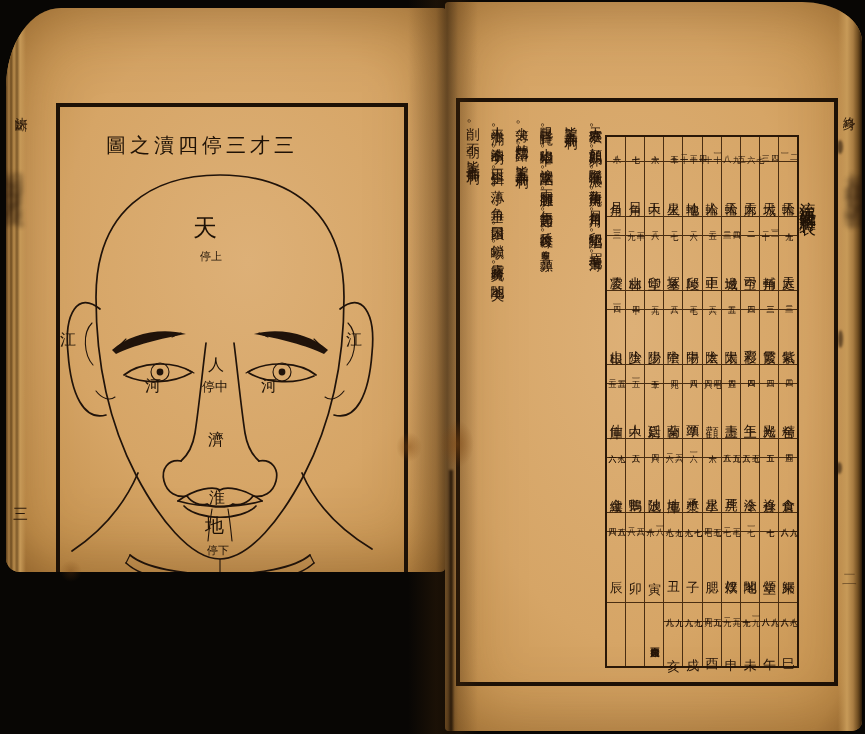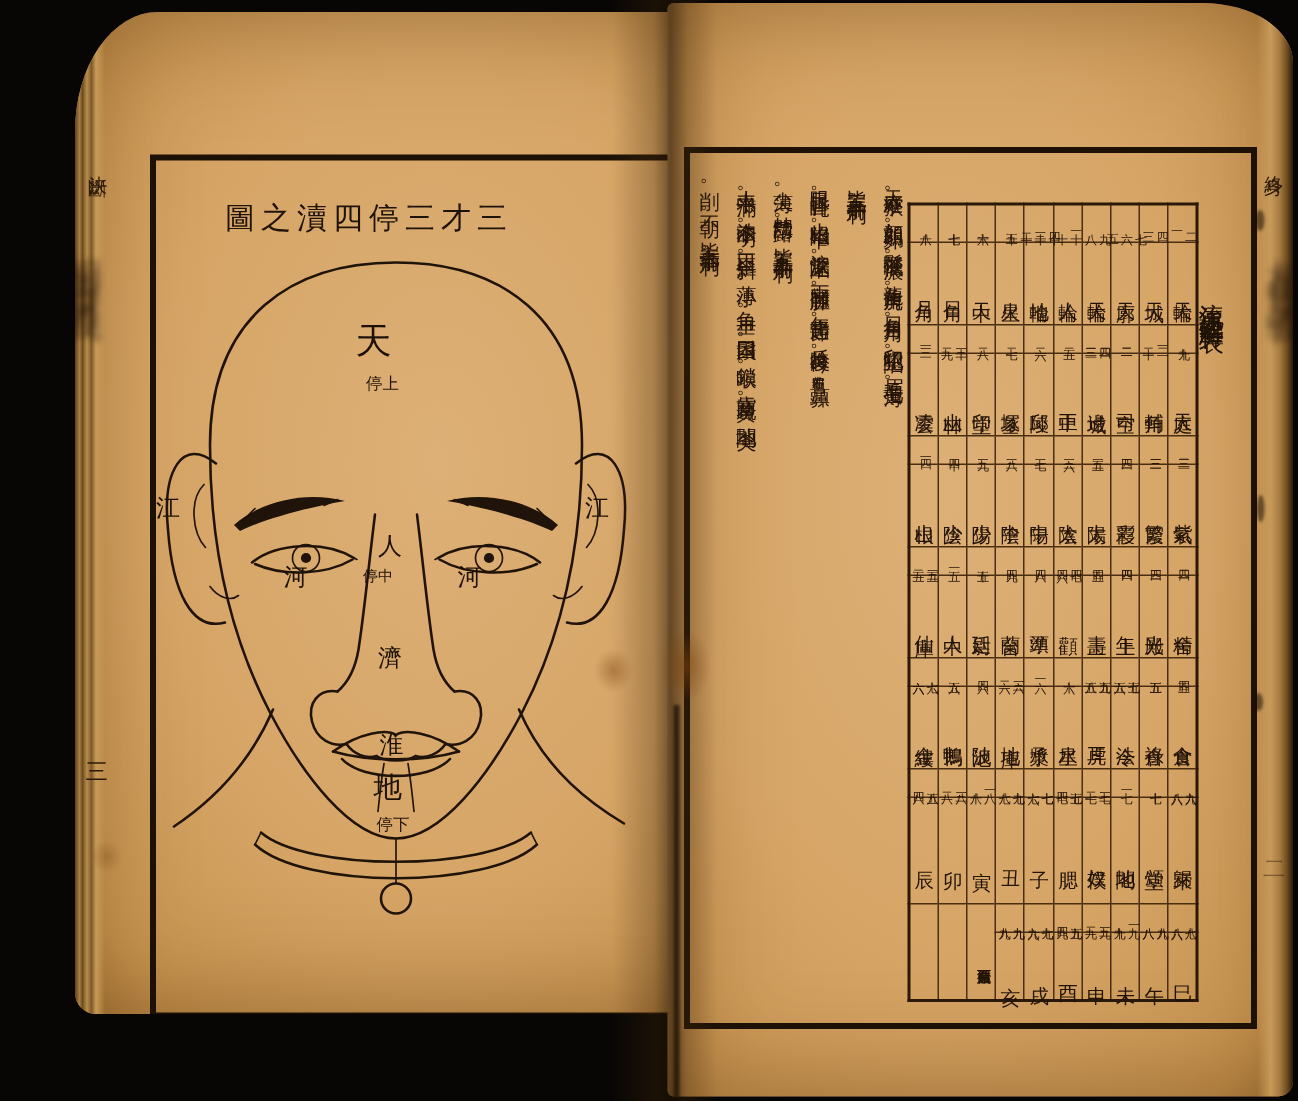--- a/index.html
+++ b/index.html
@@ -1,22 +1,22 @@
 <!DOCTYPE html>
 <html><head>
 <meta charset="utf-8">
 <style>
   html,body{margin:0;padding:0;}
   body{width:865px;height:734px;position:relative;overflow:hidden;
        background:#080604;font-family:"Liberation Serif","DejaVu Serif",serif;color:#231307;}
   .page{position:absolute;overflow:hidden;}
-  .page-left{left:6px;top:8px;width:440px;height:668px;
+  .page-left{left:6px;top:8px;width:440px;height:564px;
     background:radial-gradient(ellipse at 55% 45%, #ddb077 0%, #d6a566 55%, #c6934f 88%, #b07e3e 100%);
     border-radius:55px 4px 6px 14px / 80px 4px 6px 14px;
-    box-shadow:inset 0 0 70px rgba(95,55,12,.5);margin-left:44px;}
+    box-shadow:inset 0 0 70px rgba(95,55,12,.5);}
   .page-left::before{content:"";position:absolute;left:0;top:0;bottom:0;width:20px;
     background:linear-gradient(90deg,#5e3f1b 0,#a87c42 3px,#6e4c20 5px,#b98c4c 8px,#7e5a2a 11px,#c79a58 14px,rgba(200,150,80,0) 20px);}
   .page-right{left:445px;top:2px;width:417px;height:729px;
     background:radial-gradient(ellipse at 45% 45%, #ddb077 0%, #d6a566 55%, #c6934f 90%, #ab7a3c 100%);
     border-radius:4px 60px 10px 4px / 4px 40px 10px 4px;
     box-shadow:inset 0 0 70px rgba(95,55,12,.5);}
   .page-right::before{content:"";position:absolute;right:0;top:0;bottom:0;width:24px;
     background:linear-gradient(270deg,#2c1a09 0,#6e4c20 4px,#a87c42 9px,#c79a58 15px,rgba(200,150,80,0) 24px);}
   .gutter{position:absolute;left:408px;top:0;width:70px;height:734px;pointer-events:none;
     background:linear-gradient(90deg,rgba(60,35,10,0) 0,rgba(70,42,12,.30) 40%,rgba(35,20,5,.55) 56%,rgba(70,42,12,.28) 72%,rgba(60,35,10,0) 100%);}
@@ -137,21 +137,21 @@
     </g>
   </svg>
 
   <div class="face-label" style="left:187px;top:208px;font-size:24px;">天</div>
   <div class="face-label" style="left:183px;top:243px;font-size:11px;width:44px;text-align:center;">停上</div>
   <div class="face-label" style="left:54px;top:324px;font-size:16px;">江</div>
   <div class="face-label" style="left:340px;top:324px;font-size:16px;">江</div>
   <div class="face-label" style="left:139px;top:370px;font-size:16px;">河</div>
   <div class="face-label" style="left:255px;top:370px;font-size:16px;">河</div>
   <div class="face-label" style="left:202px;top:349px;font-size:16px;">人</div>
-  <div class="face-label" style="left:184px;top:372px;font-size:10px;width:28px;text-align:right;">停中</div>
+  <div class="face-label" style="left:196px;top:372px;font-size:13px;width:28px;text-align:left;">停中</div>
   <div class="face-label" style="left:202px;top:424px;font-size:16px;">濟</div>
   <div class="face-label" style="left:203px;top:482px;font-size:16px;">淮</div>
   <div class="face-label" style="left:199px;top:508px;font-size:19px;">地</div>
   <div class="face-label" style="left:192px;top:537px;font-size:11px;width:40px;text-align:center;">停下</div>
 
   <div class="spine spine-small" style="left:8px;top:99px;">決斷</div>
   <div class="spine spine-blur" style="left:-9px;top:142px;">相術講義</div>
   <div class="pagenum" style="left:7px;top:497px;">三</div>
 </div>
 

